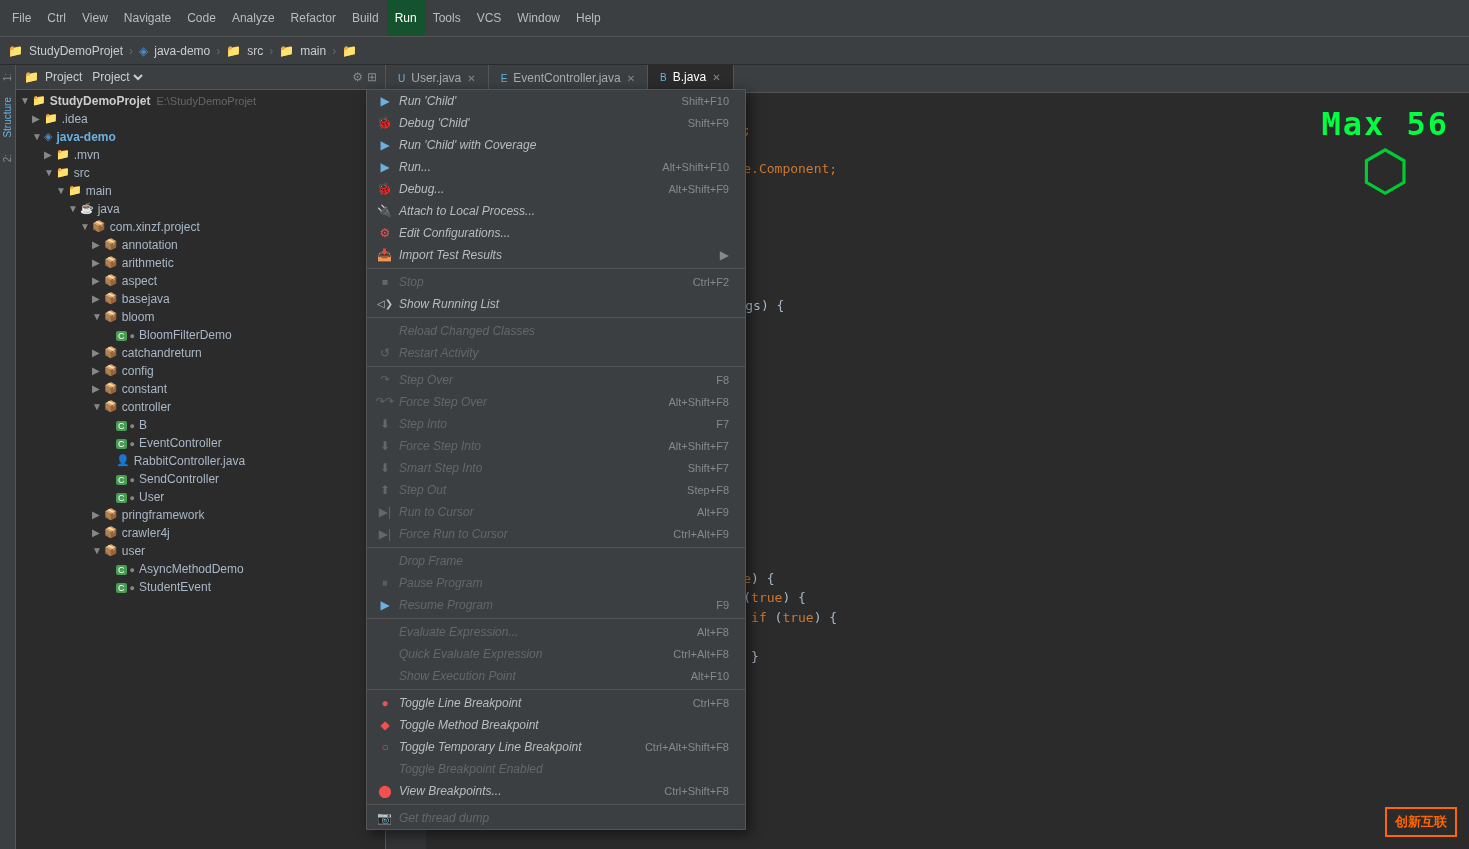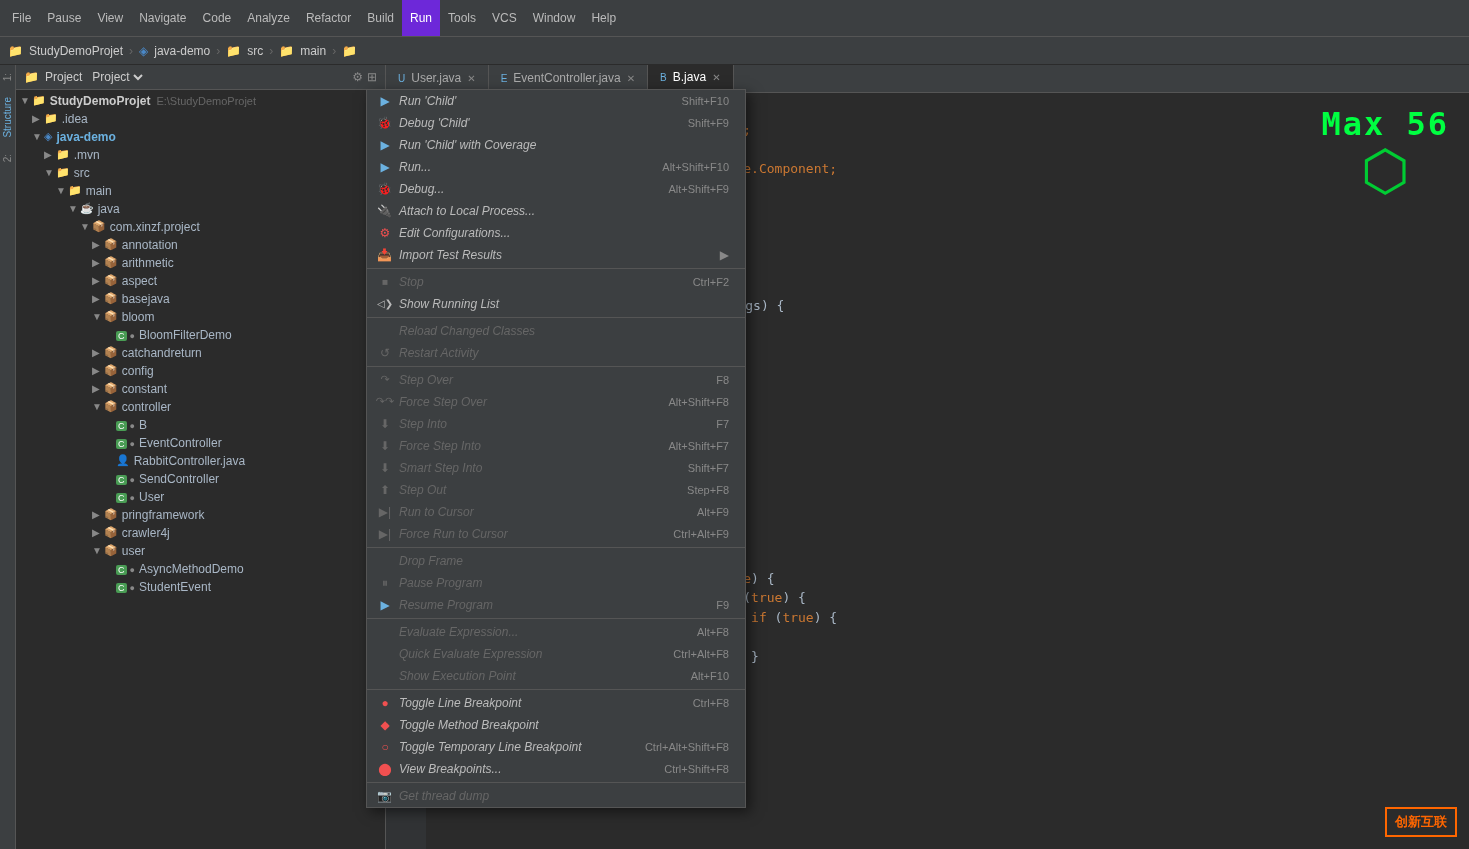--- a/index.html
+++ b/index.html
@@ -1,21 +1,21 @@
 <!DOCTYPE html>
 <html><head>
   <meta charset="utf-8">
   <style>
     * { margin: 0; padding: 0; box-sizing: border-box; }
     body { font-family: 'Segoe UI', sans-serif; font-size: 12px; background: #2b2b2b; color: #a9b7c6; overflow: hidden; width: 1469px; height: 849px; }
 
     
     .menu-bar { display: flex; align-items: center; background: #3c3f41; height: 38px; padding: 0 4px; border-bottom: 1px solid #555; }
     .menu-bar-item { padding: 0 8px; height: 100%; display: flex; align-items: center; font-size: 12px; color: #bbb; cursor: pointer; }
-    .menu-bar-item.active { background: #6d28d9; color: #fff; }
+    .menu-bar-item.active { background: #14532d; color: #fff; }
 
     
     .title-bar { display: flex; align-items: center; background: #3c3f41; height: 28px; padding: 0 8px; gap: 6px; font-size: 12px; color: #aaa; border-bottom: 1px solid #2b2b2b; }
 
     
     .main-layout { display: flex; height: calc(849px - 52px); }
 
     
     .project-panel { width: 370px; background: #2b2b2b; border-right: 1px solid #555; display: flex; flex-direction: column; overflow: hidden; }
     .project-header { background: #3c3f41; padding: 4px 8px; display: flex; align-items: center; justify-content: space-between; border-bottom: 1px solid #555; }
@@ -72,21 +72,21 @@
 
     .watermark { position: absolute; bottom: 12px; right: 12px; color: #ff6600; font-size: 13px; font-weight: bold; border: 2px solid #ff6600; padding: 4px 8px; }
   </style>
 </head>
 <body>
 
 <div style="display:flex; flex-direction:column; width:1469px; height:849px; overflow:hidden;">
 
   <div class="menu-bar">
     <span class="menu-bar-item">File</span>
-    <span class="menu-bar-item">Pause</span>
+    <span class="menu-bar-item">Ctrl</span>
     <span class="menu-bar-item">View</span>
     <span class="menu-bar-item">Navigate</span>
     <span class="menu-bar-item">Code</span>
     <span class="menu-bar-item">Analyze</span>
     <span class="menu-bar-item">Refactor</span>
     <span class="menu-bar-item">Build</span>
     <span class="menu-bar-item active">Run</span>
     <span class="menu-bar-item">Tools</span>
     <span class="menu-bar-item">VCS</span>
     <span class="menu-bar-item">Window</span>
@@ -632,20 +632,25 @@
         <span class="item-label">Toggle Method Breakpoint</span>
         <span class="item-shortcut"></span>
       </div>
 
       <div class="menu-item">
         <span class="item-icon" style="color:#f05050;">○</span>
         <span class="item-label">Toggle Temporary Line Breakpoint</span>
         <span class="item-shortcut">Ctrl+Alt+Shift+F8</span>
       </div>
 
+      <div class="menu-item disabled">
+        <span class="item-icon"></span>
+        <span class="item-label">Toggle Breakpoint Enabled</span>
+        <span class="item-shortcut"></span>
+      </div>
 
       <div class="menu-item">
         <span class="item-icon" style="color:#f05050;">⬤</span>
         <span class="item-label">View Breakpoints...</span>
         <span class="item-shortcut">Ctrl+Shift+F8</span>
       </div>
 
       <div class="menu-separator"></div>
 
       <div class="menu-item disabled">

